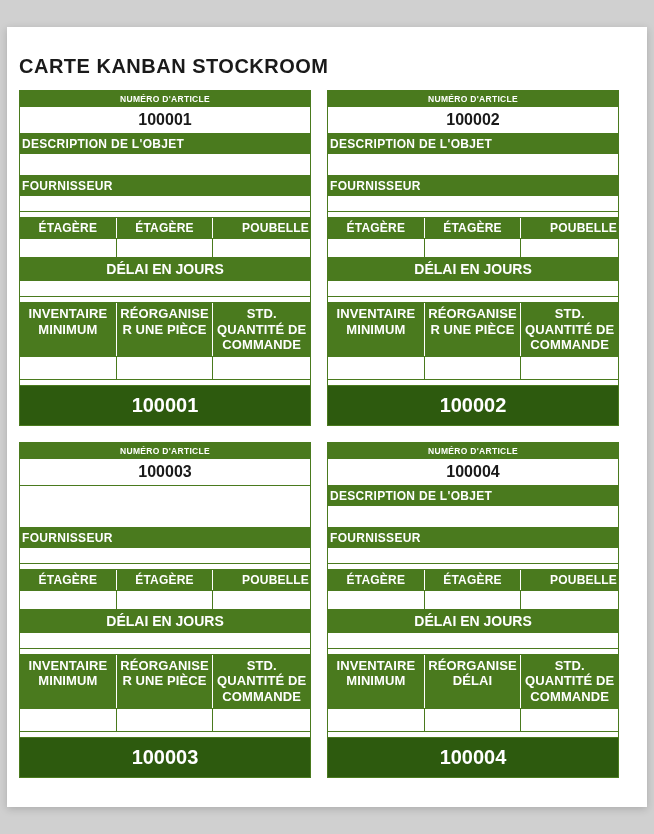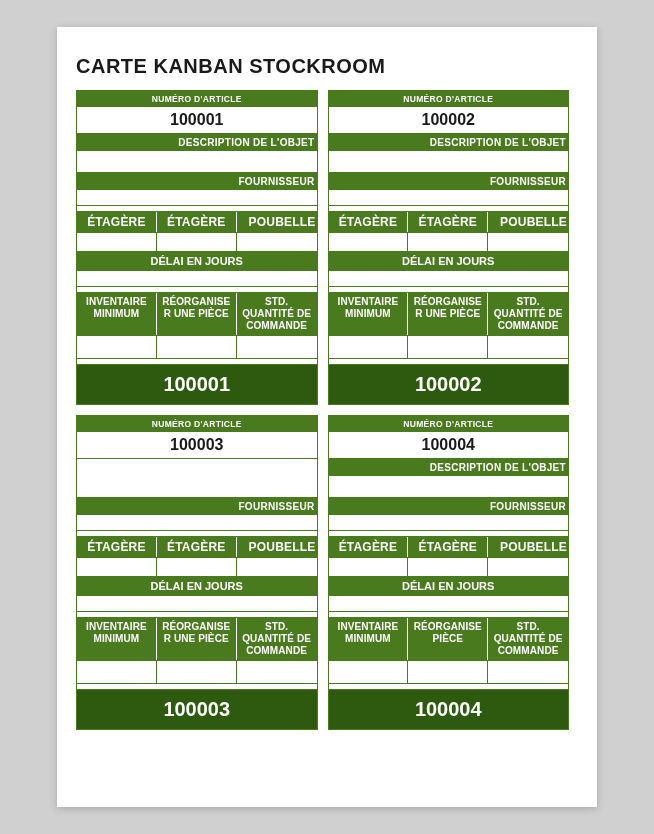--- a/index.html
+++ b/index.html
@@ -6,36 +6,36 @@
     body {
       background: #d0d0d0;
       display: flex;
       justify-content: center;
       align-items: center;
       min-height: 100vh;
       font-family: Arial, sans-serif;
     }
     .page {
       background: #fff;
-      width: 540px;
+      width: 640px;
       min-height: 780px;
-      padding: 28px 28px 20px 19px;
+      padding: 28px 28px 20px 12px;
       box-shadow: 0 2px 8px rgba(0,0,0,0.18);
     }
     .page-title {
       font-size: 20px;
       font-weight: bold;
       color: #1a1a1a;
       margin-bottom: 12px;
       letter-spacing: 0.5px;
     }
     .cards-grid {
       display: grid;
       grid-template-columns: 1fr 1fr;
-      gap: 10px;
+      gap: 16px;
     }
     .kanban-card {
       border: 1.5px solid #4a7a1e;
       overflow: hidden;
       font-size: 9px;
     }
     .card-header {
       background: #4a7a1e;
       color: #fff;
       text-align: center;
@@ -49,23 +49,23 @@
       text-align: center;
       font-weight: bold;
       font-size: 16px;
       padding: 4px 2px;
       color: #1a1a1a;
       border-bottom: 1.5px solid #4a7a1e;
     }
     .card-label {
       background: #4a7a1e;
       color: #fff;
-      text-align: right;
-      font-weight: bold;
-      font-size: 10px;
+      text-align: left;
+      font-weight: bold;
+      font-size: 12px;
       padding: 3px 2px;
       letter-spacing: 0.3px;
     }
     .card-empty-row {
       background: #fff;
       height: 16px;
       border-bottom: 1px solid #4a7a1e;
     }
     .card-empty-row-tall {
       background: #fff;
@@ -97,40 +97,40 @@
       border-right: 1px solid #4a7a1e;
     }
     .card-col-value:last-child {
       border-right: none;
     }
     .delay-row {
       background: #4a7a1e;
       color: #fff;
       text-align: center;
       font-weight: bold;
-      font-size: 11px;
+      font-size: 14px;
       padding: 3px 2px;
       border-bottom: 1px solid #4a7a1e;
     }
     .delay-value {
       background: #fff;
       height: 16px;
       border-bottom: 1px solid #4a7a1e;
     }
     .card-three-data {
       display: grid;
       grid-template-columns: 1fr 1fr 1fr;
       border-bottom: 1px solid #4a7a1e;
     }
     .data-col-header {
       background: #4a7a1e;
       color: #fff;
       text-align: center;
       font-weight: bold;
-      font-size: 10px;
+      font-size: 13px;
       padding: 3px 1px;
       border-right: 1px solid #fff;
       line-height: 1.2;
       letter-spacing: 0.1px;
     }
     .data-col-header:last-child {
       border-right: none;
     }
     .data-col-value {
       background: #fff;
@@ -282,21 +282,21 @@
       <div class="card-three-cols">
         <div class="card-col-value"></div>
         <div class="card-col-value"></div>
         <div class="card-col-value"></div>
       </div>
       <div class="delay-row">DÉLAI EN JOURS</div>
       <div class="delay-value"></div>
       <div class="separator-row"></div>
       <div class="card-three-data">
         <div class="data-col-header">INVENTAIRE MINIMUM</div>
-        <div class="data-col-header">RÉORGANISE PIÈCE</div>
+        <div class="data-col-header">RÉORGANISE DÉLAI</div>
         <div class="data-col-header">STD. QUANTITÉ DE COMMANDE</div>
       </div>
       <div class="card-three-data">
         <div class="data-col-value"></div>
         <div class="data-col-value"></div>
         <div class="data-col-value"></div>
       </div>
       <div class="separator-row"></div>
       <div class="card-footer">100004</div>
     </div>

